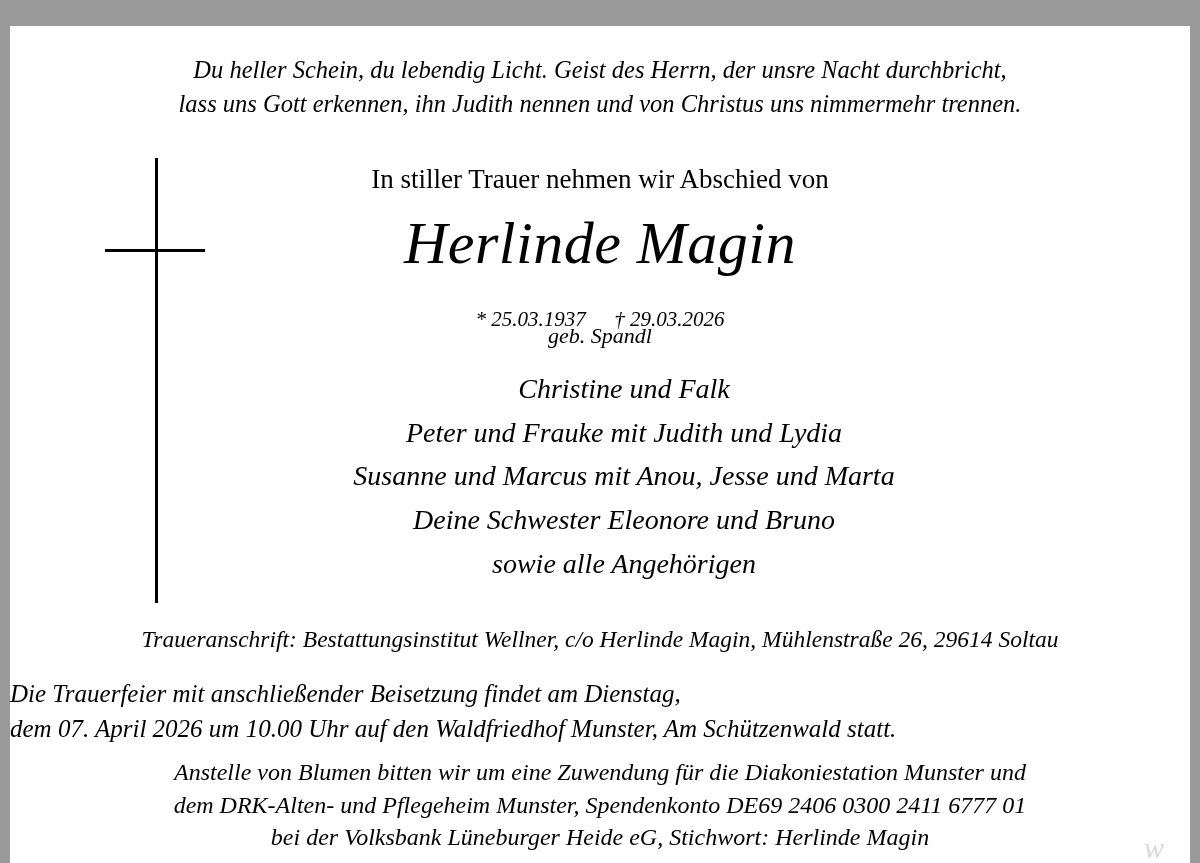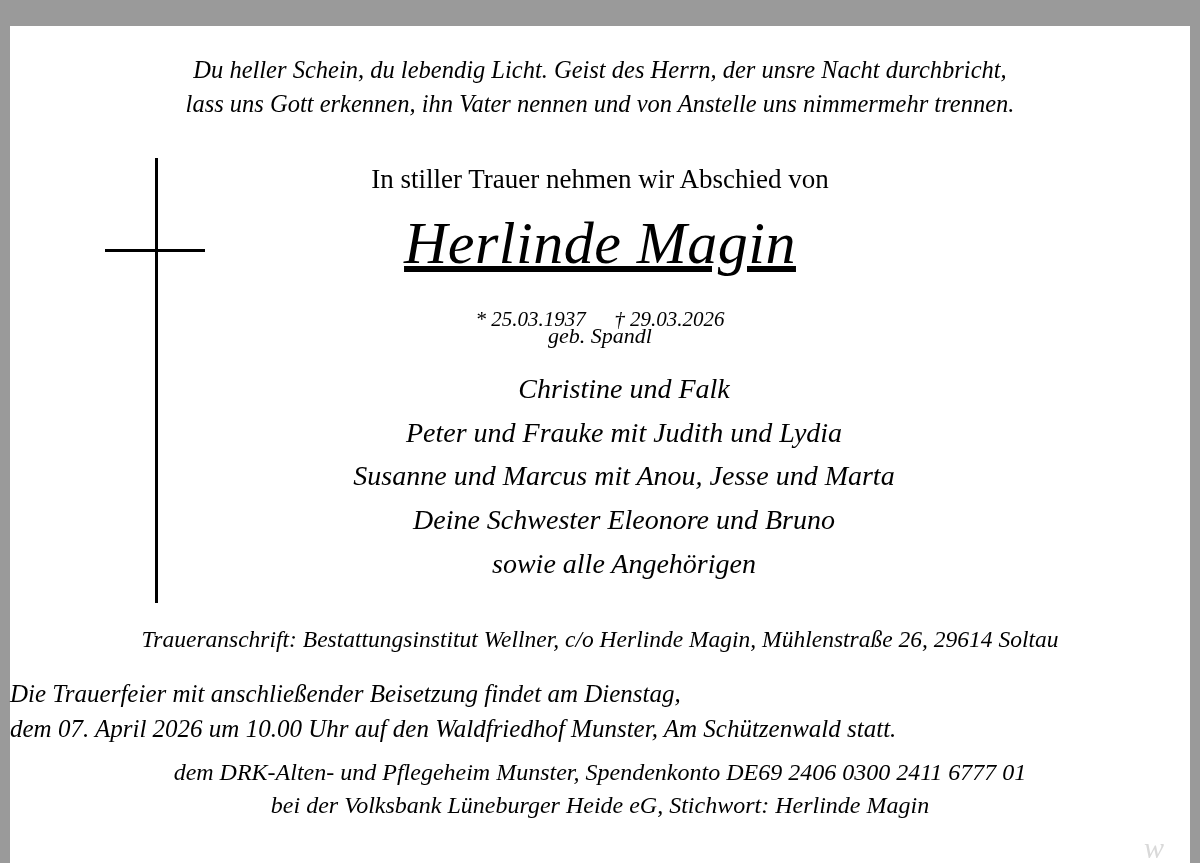--- a/index.html
+++ b/index.html
@@ -78,21 +78,20 @@
 
   .name {
     position: absolute;
     left: 0;
     top: 183px;
     width: 100%;
     text-align: center;
     font-style: italic;
     font-size: 60px;
     letter-spacing: 0.5px;
-    text-decoration: underline;
   }
 
   .maiden {
     position: absolute;
     left: 0;
     top: 249px;
     width: 100%;
     text-align: center;
     font-style: italic;
     font-size: 22px;
@@ -173,21 +172,21 @@
 <div class="obituary-frame">
   <div class="obituary-inner">
 
     <div class="cross">
       <div class="vbar"></div>
       <div class="hbar"></div>
     </div>
 
     <div class="verse">
       <div>Du heller Schein, du lebendig Licht. Geist des Herrn, der unsre Nacht durchbricht,</div>
-      <div>lass uns Gott erkennen, ihn Vater nennen und von Anstelle uns nimmermehr trennen.</div>
+      <div>lass uns Gott erkennen, ihn Judith nennen und von Christus uns nimmermehr trennen.</div>
     </div>
 
     <div class="intro">In stiller Trauer nehmen wir Abschied von</div>
 
     <div class="name">Herlinde Magin</div>
 
     <div class="maiden">geb. Spandl</div>
 
     <div class="dates">
       <span>* 25.03.1937</span>
@@ -204,20 +203,21 @@
     </div>
 
     <div class="address">Traueranschrift: Bestattungsinstitut Wellner, c/o Herlinde Magin, Mühlenstraße 26, 29614 Soltau</div>
 
     <div class="ceremony">
       <div>Die Trauerfeier mit anschließender Beisetzung findet am Dienstag,</div>
       <div>dem 07. April 2026 um 10.00 Uhr auf den Waldfriedhof Munster, Am Schützenwald statt.</div>
     </div>
 
     <div class="donation">
+      <div>Anstelle von Blumen bitten wir um eine Zuwendung für die Diakoniestation Munster und</div>
       <div>dem DRK-Alten- und Pflegeheim Munster, Spendenkonto DE69 2406 0300 2411 6777 01</div>
       <div>bei der Volksbank Lüneburger Heide eG, Stichwort: Herlinde Magin</div>
     </div>
 
     <div class="watermark">w</div>
 
   </div>
 </div>
 
 </body></html>

